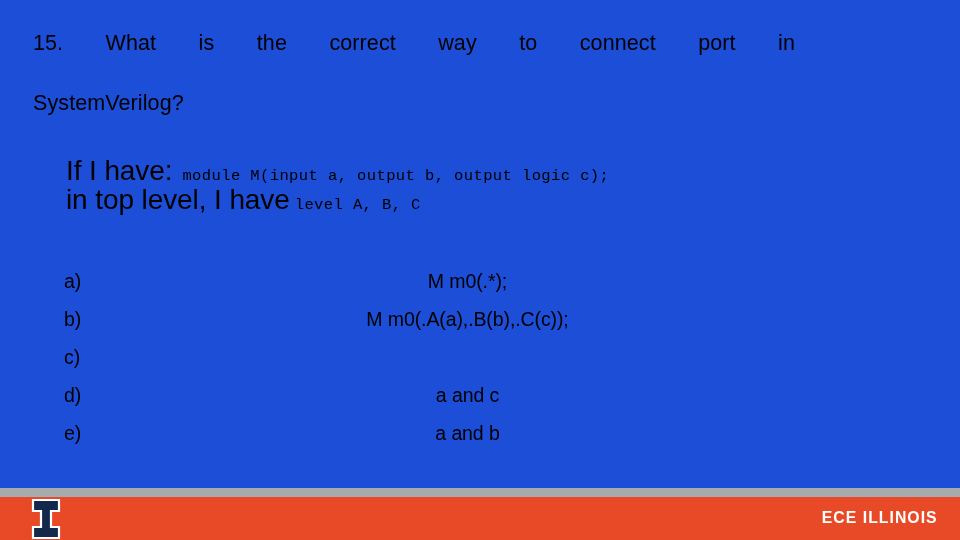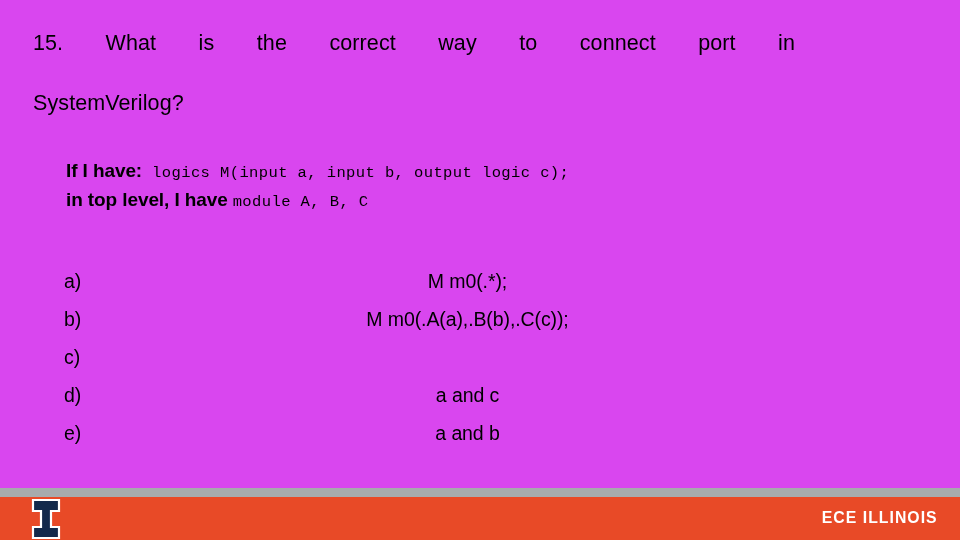--- a/index.html
+++ b/index.html
@@ -11,21 +11,21 @@
     height: 540px;
     background: #ffffff;
     font-family: "Liberation Sans", sans-serif;
     overflow: hidden;
     position: relative;
   }
 
   .slide {
     position: absolute;
     inset: 0;
-    background: #d946ef;
+    background: #1d4ed8;
   }
 
   
   .question-title {
     position: absolute;
     left: 33px;
     top: 28px;
     width: 762px;
     font-size: 21.5px;
     line-height: 30px;
@@ -57,22 +57,22 @@
     width: 840px;
     color: #000000;
   }
   .premise-line {
     display: block;
     white-space: nowrap;
     line-height: 29px;
     height: 29px;
   }
   .premise-label {
-    font-size: 19px;
-    font-weight: bold;
+    font-size: 28px;
+    font-weight: normal;
     letter-spacing: -0.1px;
     vertical-align: baseline;
   }
   .premise-code {
     font-family: "Liberation Mono", "DejaVu Sans Mono", monospace;
     font-size: 15.5px;
     letter-spacing: 0.4px;
     vertical-align: baseline;
   }
   .gap-before-code { padding-left: 10px; }
@@ -149,24 +149,24 @@
 
 <div class="slide">
 
   <div class="question-title">
     <span class="just-line">15.  What  is  the  correct  way  to  connect  port  in</span>
     <span class="last-line">SystemVerilog?</span>
   </div>
 
   <div class="premise">
     <span class="premise-line">
-      <span class="premise-label">If I have:</span><span class="premise-code gap-before-code">logics M(input a, input b, output logic c);</span>
+      <span class="premise-label">If I have:</span><span class="premise-code gap-before-code">module M(input a, output b, output logic c);</span>
     </span>
     <span class="premise-line">
-      <span class="premise-label">in top level, I have</span><span class="premise-code gap-inline">module A, B, C</span>
+      <span class="premise-label">in top level, I have</span><span class="premise-code gap-inline">level A, B, C</span>
     </span>
   </div>
 
   <div class="options">
     <div class="option-row">
       <span class="option-marker">a)</span>
       <span class="option-text">M m0(.*);</span>
     </div>
     <div class="option-row">
       <span class="option-marker">b)</span>

